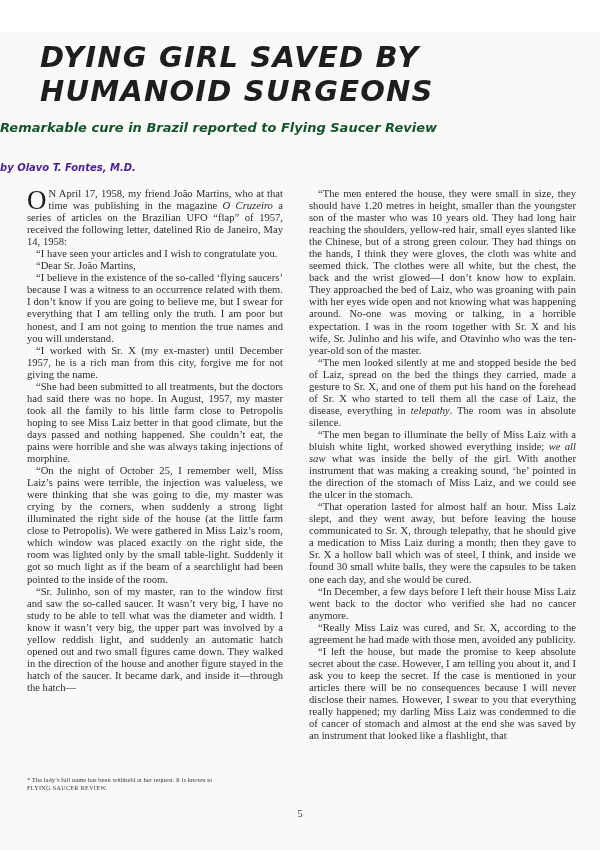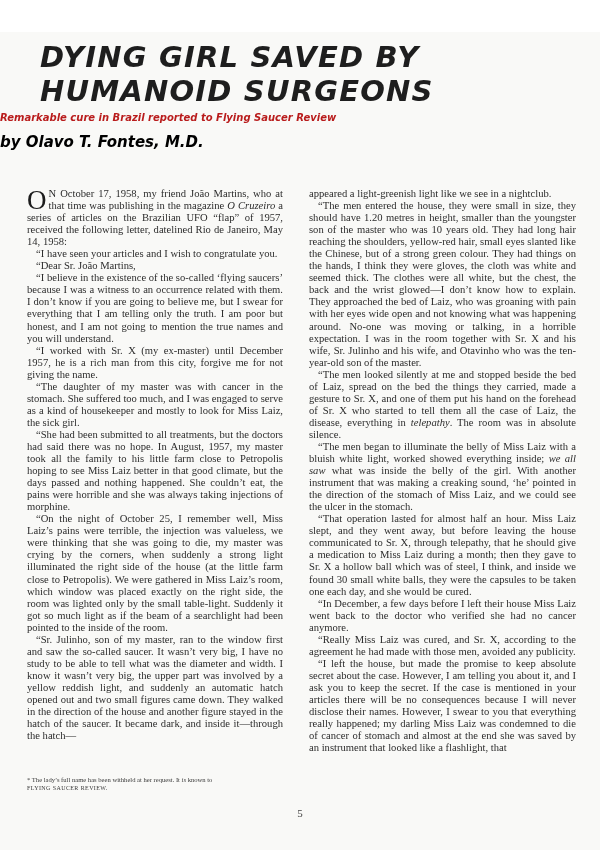--- a/index.html
+++ b/index.html
@@ -38,32 +38,33 @@
       line-height: 34px;
       letter-spacing: 1.2px;
       color: #1e1e1e;
       margin: 0 auto;
       width: 520px;
     }
     .subtitle {
       font-family: "DejaVu Sans", sans-serif;
       font-style: italic;
       font-weight: bold;
-      font-size: 10px;
+      font-size: 13px;
       line-height: 20px;
-      color: #b91c1c;
+      color: #14532d;
+      margin-top: 10px;
     }
     .byline {
       font-family: "DejaVu Sans", sans-serif;
       font-style: italic;
       font-weight: bold;
-      font-size: 15px;
+      font-size: 10px;
       line-height: 20px;
-      color: #000000;
-      margin-top: 4px;
+      color: #4c1d95;
+      margin-top: 20px;
     }
     .col {
       position: absolute;
       top: 188px;
       font-size: 10.6px;
       line-height: 12.05px;
       text-align: justify;
       color: #2c2c2c;
     }
     .col-left {
@@ -117,33 +118,31 @@
 
 <div class="page"></div>
 
 <div class="header">
   <div class="title">DYING GIRL SAVED BY HUMANOID SURGEONS</div>
   <div class="subtitle">Remarkable cure in Brazil reported to Flying Saucer Review</div>
   <div class="byline">by Olavo T. Fontes, M.D.</div>
 </div>
 
 <div class="col col-left">
-  <p class="first"><span class="dropcap">O</span><span>N October 17, 1958, my friend João Martins, who at that time was publishing in the magazine </span><i>O Cruzeiro</i><span> a series of articles on the Brazilian UFO “flap” of 1957, received the following letter, datelined Rio de Janeiro, May 14, 1958:</span></p>
+  <p class="first"><span class="dropcap">O</span><span>N April 17, 1958, my friend João Martins, who at that time was publishing in the magazine </span><i>O Cruzeiro</i><span> a series of articles on the Brazilian UFO “flap” of 1957, received the following letter, datelined Rio de Janeiro, May 14, 1958:</span></p>
   <p>“I have seen your articles and I wish to congratulate you.</p>
   <p>“Dear Sr. João Martins,</p>
   <p>“I believe in the existence of the so-called ‘flying saucers’ because I was a witness to an occurrence related with them. I don’t know if you are going to believe me, but I swear for everything that I am telling only the truth. I am poor but honest, and I am not going to mention the true names and you will understand.</p>
   <p>“I worked with Sr. X (my ex-master) until December 1957, he is a rich man from this city, forgive me for not giving the name.</p>
-  <p>“The daughter of my master was with cancer in the stomach. She suffered too much, and I was engaged to serve as a kind of housekeeper and mostly to look for Miss Laiz, the sick girl.</p>
   <p>“She had been submitted to all treatments, but the doctors had said there was no hope. In August, 1957, my master took all the family to his little farm close to Petropolis hoping to see Miss Laiz better in that good climate, but the days passed and nothing happened. She couldn’t eat, the pains were horrible and she was always taking injections of morphine.</p>
   <p>“On the night of October 25, I remember well, Miss Laiz’s pains were terrible, the injection was valueless, we were thinking that she was going to die, my master was crying by the corners, when suddenly a strong light illuminated the right side of the house (at the little farm close to Petropolis). We were gathered in Miss Laiz’s room, which window was placed exactly on the right side, the room was lighted only by the small table-light. Suddenly it got so much light as if the beam of a searchlight had been pointed to the inside of the room.</p>
   <p>“Sr. Julinho, son of my master, ran to the window first and saw the so-called saucer. It wasn’t very big, I have no study to be able to tell what was the diameter and width. I know it wasn’t very big, the upper part was involved by a yellow reddish light, and suddenly an automatic hatch opened out and two small figures came down. They walked in the direction of the house and another figure stayed in the hatch of the saucer. It became dark, and inside it—through the hatch—</p>
 </div>
 
 <div class="col col-right">
-  <p class="first">appeared a light-greenish light like we see in a nightclub.</p>
   <p>“The men entered the house, they were small in size, they should have 1.20 metres in height, smaller than the youngster son of the master who was 10 years old. They had long hair reaching the shoulders, yellow-red hair, small eyes slanted like the Chinese, but of a strong green colour. They had things on the hands, I think they were gloves, the cloth was white and seemed thick. The clothes were all white, but the chest, the back and the wrist glowed—I don’t know how to explain. They approached the bed of Laiz, who was groaning with pain with her eyes wide open and not knowing what was happening around. No-one was moving or talking, in a horrible expectation. I was in the room together with Sr. X and his wife, Sr. Julinho and his wife, and Otavinho who was the ten-year-old son of the master.</p>
   <p><span>“The men looked silently at me and stopped beside the bed of Laiz, spread on the bed the things they carried, made a gesture to Sr. X, and one of them put his hand on the forehead of Sr. X who started to tell them all the case of Laiz, the disease, everything in </span><i>telepathy</i><span>. The room was in absolute silence.</span></p>
   <p><span>“The men began to illuminate the belly of Miss Laiz with a bluish white light, worked showed everything inside; </span><i>we all saw</i><span> what was inside the belly of the girl. With another instrument that was making a creaking sound, ‘he’ pointed in the direction of the stomach of Miss Laiz, and we could see the ulcer in the stomach.</span></p>
   <p>“That operation lasted for almost half an hour. Miss Laiz slept, and they went away, but before leaving the house communicated to Sr. X, through telepathy, that he should give a medication to Miss Laiz during a month; then they gave to Sr. X a hollow ball which was of steel, I think, and inside we found 30 small white balls, they were the capsules to be taken one each day, and she would be cured.</p>
   <p>“In December, a few days before I left their house Miss Laiz went back to the doctor who verified she had no cancer anymore.</p>
   <p>“Really Miss Laiz was cured, and Sr. X, according to the agreement he had made with those men, avoided any publicity.</p>
   <p>“I left the house, but made the promise to keep absolute secret about the case. However, I am telling you about it, and I ask you to keep the secret. If the case is mentioned in your articles there will be no consequences because I will never disclose their names. However, I swear to you that everything really happen­ed; my darling Miss Laiz was condemned to die of cancer of stomach and almost at the end she was saved by an instrument that looked like a flashlight, that</p>
 </div>
 
 <div class="footnote">

